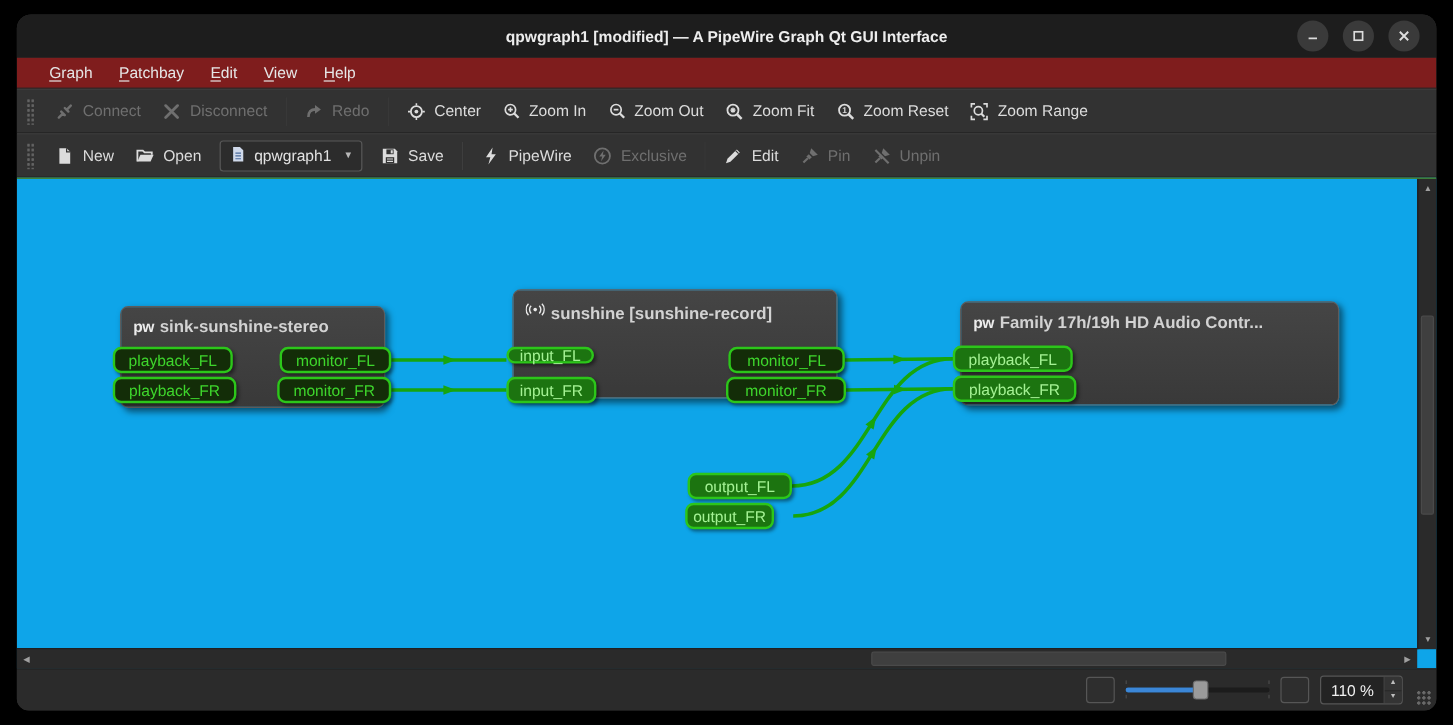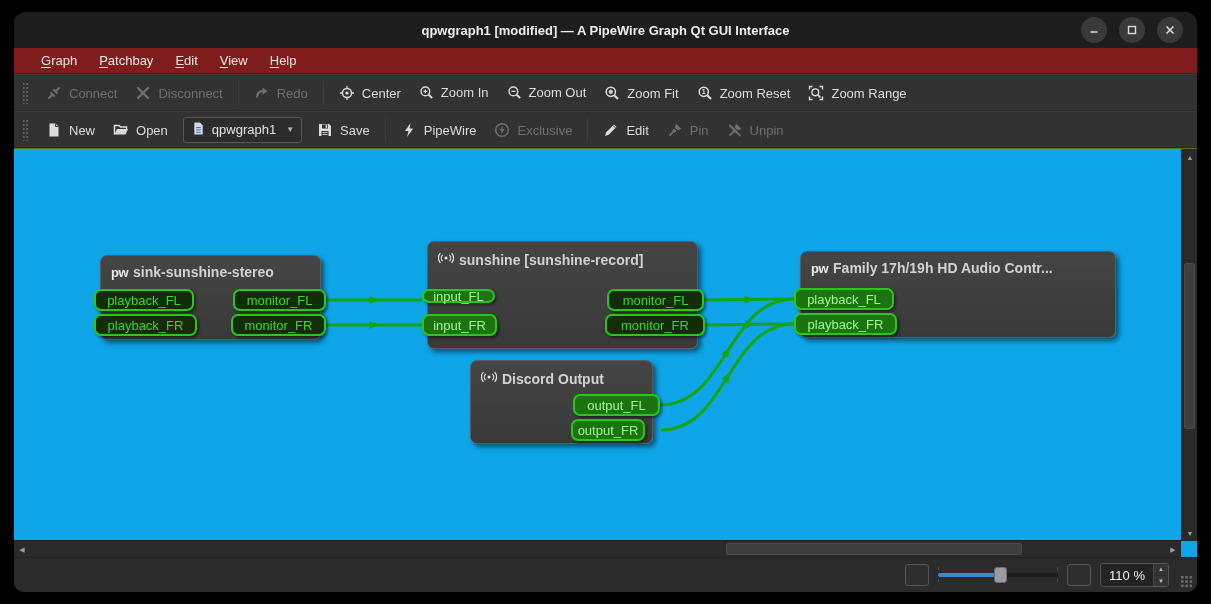--- a/index.html
+++ b/index.html
@@ -15,21 +15,21 @@
   .win-btn svg{display:block;}
   
   .menubar{height:26px;background:#7f1d1d;display:flex;align-items:center;padding-left:18px;gap:4px;flex:0 0 26px;border-bottom:1px solid #272727;}
   .menu-item{color:#e6e6e6;font-size:13px;padding:3px 9px;border-radius:3px;}
   .menu-item u{text-decoration:underline;text-underline-offset:2px;}
   
   .toolbar{height:37px;background:#323232;display:flex;align-items:center;padding:0 6px;flex:0 0 37px;
            border-top:1px solid #3b3b3b;border-bottom:1px solid #262626;}
   .tb-grip{width:7px;height:22px;margin:0 8px 0 2px;
            background-image:radial-gradient(circle,#636363 1px,transparent 1.3px);background-size:3.5px 4px;}
-  .tb-btn{display:flex;align-items:flex-end;gap:7px;padding:5px 9px;border-radius:3px;color:#dcdcdc;font-size:13px;white-space:nowrap;}
+  .tb-btn{display:flex;align-items:center;gap:7px;padding:5px 9px;border-radius:3px;color:#dcdcdc;font-size:13px;white-space:nowrap;}
   .tb-btn.disabled{color:#6f6f6f;}
   .tb-btn .icon{display:flex;align-items:center;}
   .tb-sep{width:1px;height:24px;background:#242424;border-right:1px solid #3e3e3e;margin:0 6px;}
   .combobox{display:flex;align-items:center;gap:6px;background:#2c2c2c;border:1px solid #585858;border-radius:3px;
             padding:3px 7px;margin:0 6px;color:#e2e2e2;font-size:13px;}
   .combo-caret{color:#b8b8b8;font-size:8px;margin-left:4px;}
   
   .canvas{position:relative;flex:0 0 409px;height:409px;background:#0ea5e9;overflow:hidden;border-top:1px solid #4d7c0f;}
   .node{position:absolute;background:linear-gradient(#454545,#393939);border:1px solid #5c5c5c;border-radius:7px;
         box-shadow:3px 3px 5px rgba(0,0,0,.5);z-index:1;}
@@ -308,21 +308,21 @@
     <div class="node" style="left: 86px; top: 106px; width: 221px; height: 85px;">
           <div class="node-header">
             <span class="pw-glyph">pw</span>
             <span class="node-title">sink-sunshine-stereo</span>
           </div>
         </div>
         <div class="port unlit" style="left: 80px; top: 140px; width: 100px; height: 22px;">playback_FL</div>
         <div class="port unlit" style="left: 80px; top: 165px; width: 103px; height: 22px;">playback_FR</div>
         <div class="port unlit" style="left: 219px; top: 140px; width: 93px; height: 22px;">monitor_FL</div>
         <div class="port unlit" style="left: 217px; top: 165px; width: 95px; height: 22px;">monitor_FR</div>
-        <div class="node" style="left: 413px; top: 92px; width: 271px; height: 108px;">
+        <div class="node" style="left: 413px; top: 92px; width: 271px; height: 91px;">
           <div class="node-header">
             <span><svg width="16" height="16" viewBox="0 0 16 16" style="color:#e8e8e8">
                 <circle cx="8" cy="8" r="1.5" fill="currentColor"></circle>
                 <path d="M4.6 4.8 A4.6 4.6 0 0 0 4.6 11.2 M11.4 4.8 A4.6 4.6 0 0 1 11.4 11.2" fill="none" stroke="currentColor" stroke-width="1.2"></path>
                 <path d="M2.4 3.2 A6.8 6.8 0 0 0 2.4 12.8 M13.6 3.2 A6.8 6.8 0 0 1 13.6 12.8" fill="none" stroke="currentColor" stroke-width="1.2"></path>
               </svg></span>
             <span class="node-title">sunshine [sunshine-record]</span>
           </div>
         </div>
         <div class="port lit" style="left: 408px; top: 140px; width: 73px; height: 14px;">input_FL</div>
@@ -330,30 +330,20 @@
         <div class="port unlit" style="left: 593px; top: 140px; width: 97px; height: 22px;">monitor_FL</div>
         <div class="port unlit" style="left: 591px; top: 165px; width: 100px; height: 22px;">monitor_FR</div>
         <div class="node" style="left: 786px; top: 102px; width: 316px; height: 87px;">
           <div class="node-header">
             <span class="pw-glyph">pw</span>
             <span class="node-title">Family 17h/19h HD Audio Contr...</span>
           </div>
         </div>
         <div class="port lit" style="left: 780px; top: 139px; width: 100px; height: 22px;">playback_FL</div>
         <div class="port lit" style="left: 780px; top: 164px; width: 103px; height: 22px;">playback_FR</div>
-        <div class="node" style="left: 456px; top: 211px; width: 183px; height: 84px;">
-          <div class="node-header">
-            <span><svg width="16" height="16" viewBox="0 0 16 16" style="color:#e8e8e8">
-                <circle cx="8" cy="8" r="1.5" fill="currentColor"></circle>
-                <path d="M4.6 4.8 A4.6 4.6 0 0 0 4.6 11.2 M11.4 4.8 A4.6 4.6 0 0 1 11.4 11.2" fill="none" stroke="currentColor" stroke-width="1.2"></path>
-                <path d="M2.4 3.2 A6.8 6.8 0 0 0 2.4 12.8 M13.6 3.2 A6.8 6.8 0 0 1 13.6 12.8" fill="none" stroke="currentColor" stroke-width="1.2"></path>
-              </svg></span>
-            <span class="node-title">Discord Output</span>
-          </div>
-        </div>
         <div class="port lit" style="left: 559px; top: 245px; width: 87px; height: 22px;">output_FL</div>
         <div class="port lit" style="left: 557px; top: 270px; width: 74px; height: 22px;">output_FR</div>
       </div>
 
     <div class="statusbar">
       <div class="sb-btn">
         <span class="icon"></span>
       </div>
       <div class="slider">
         <div class="tick" style="left:0;top:2px;"></div>

